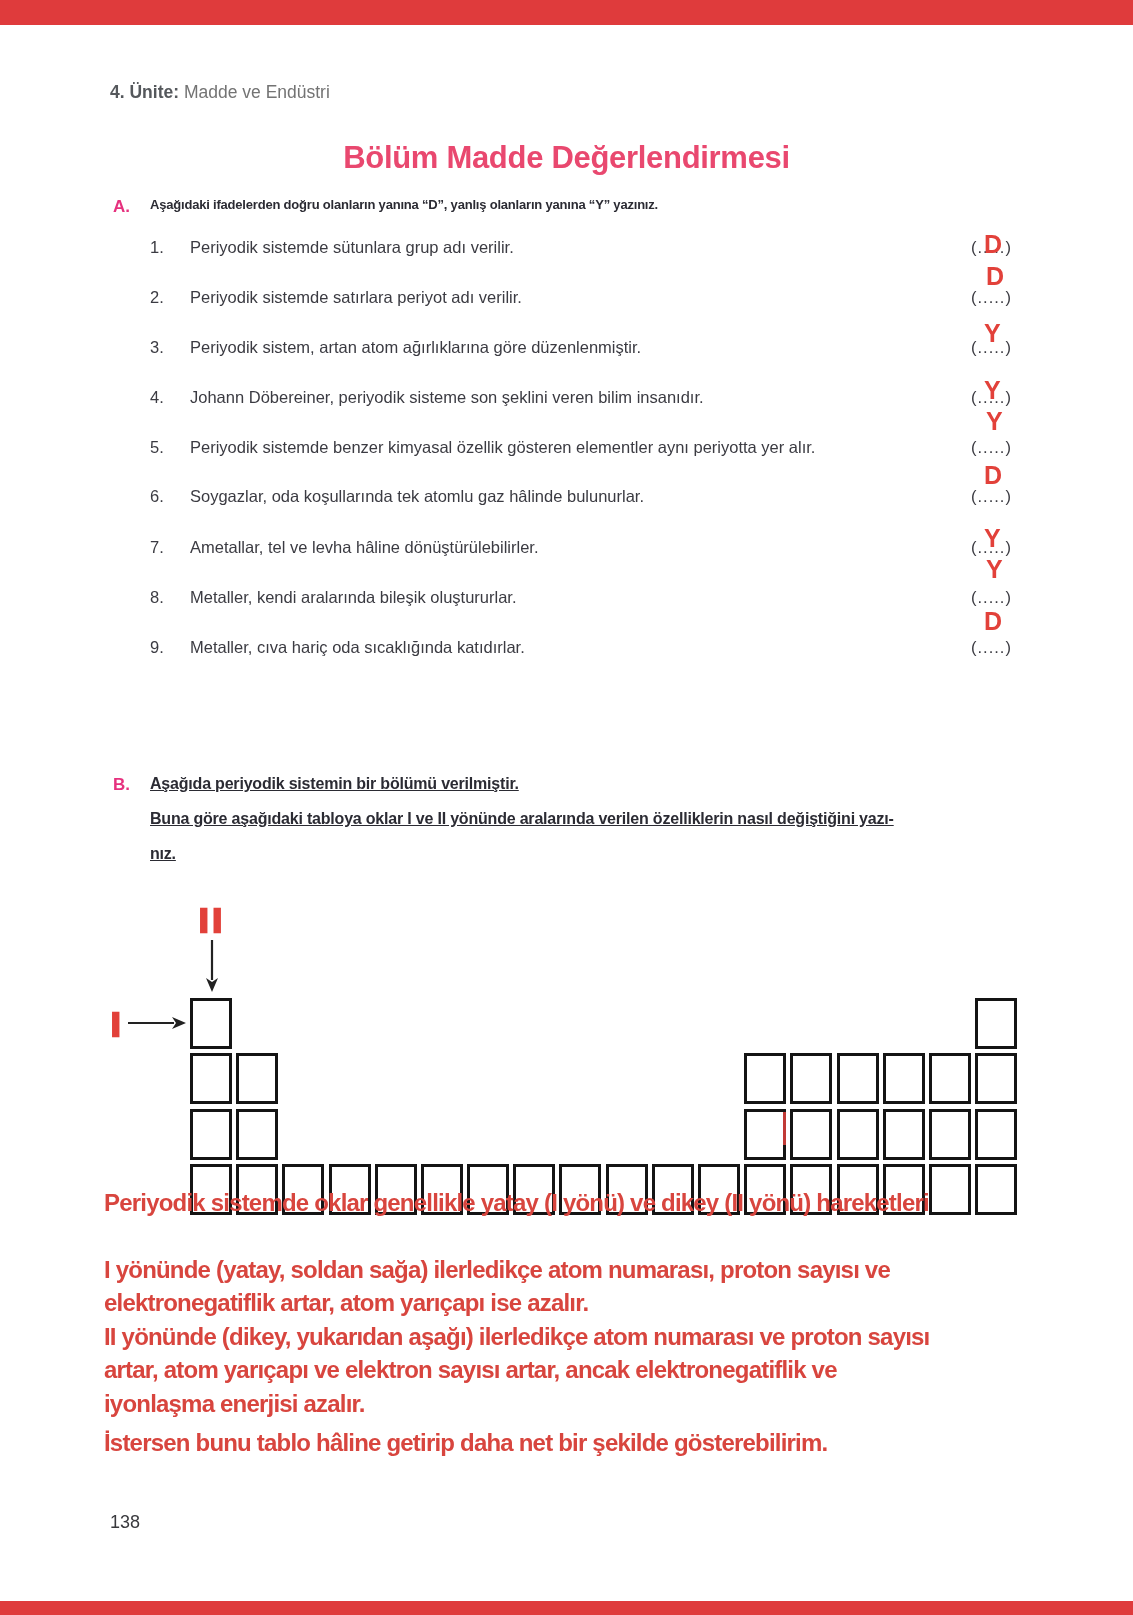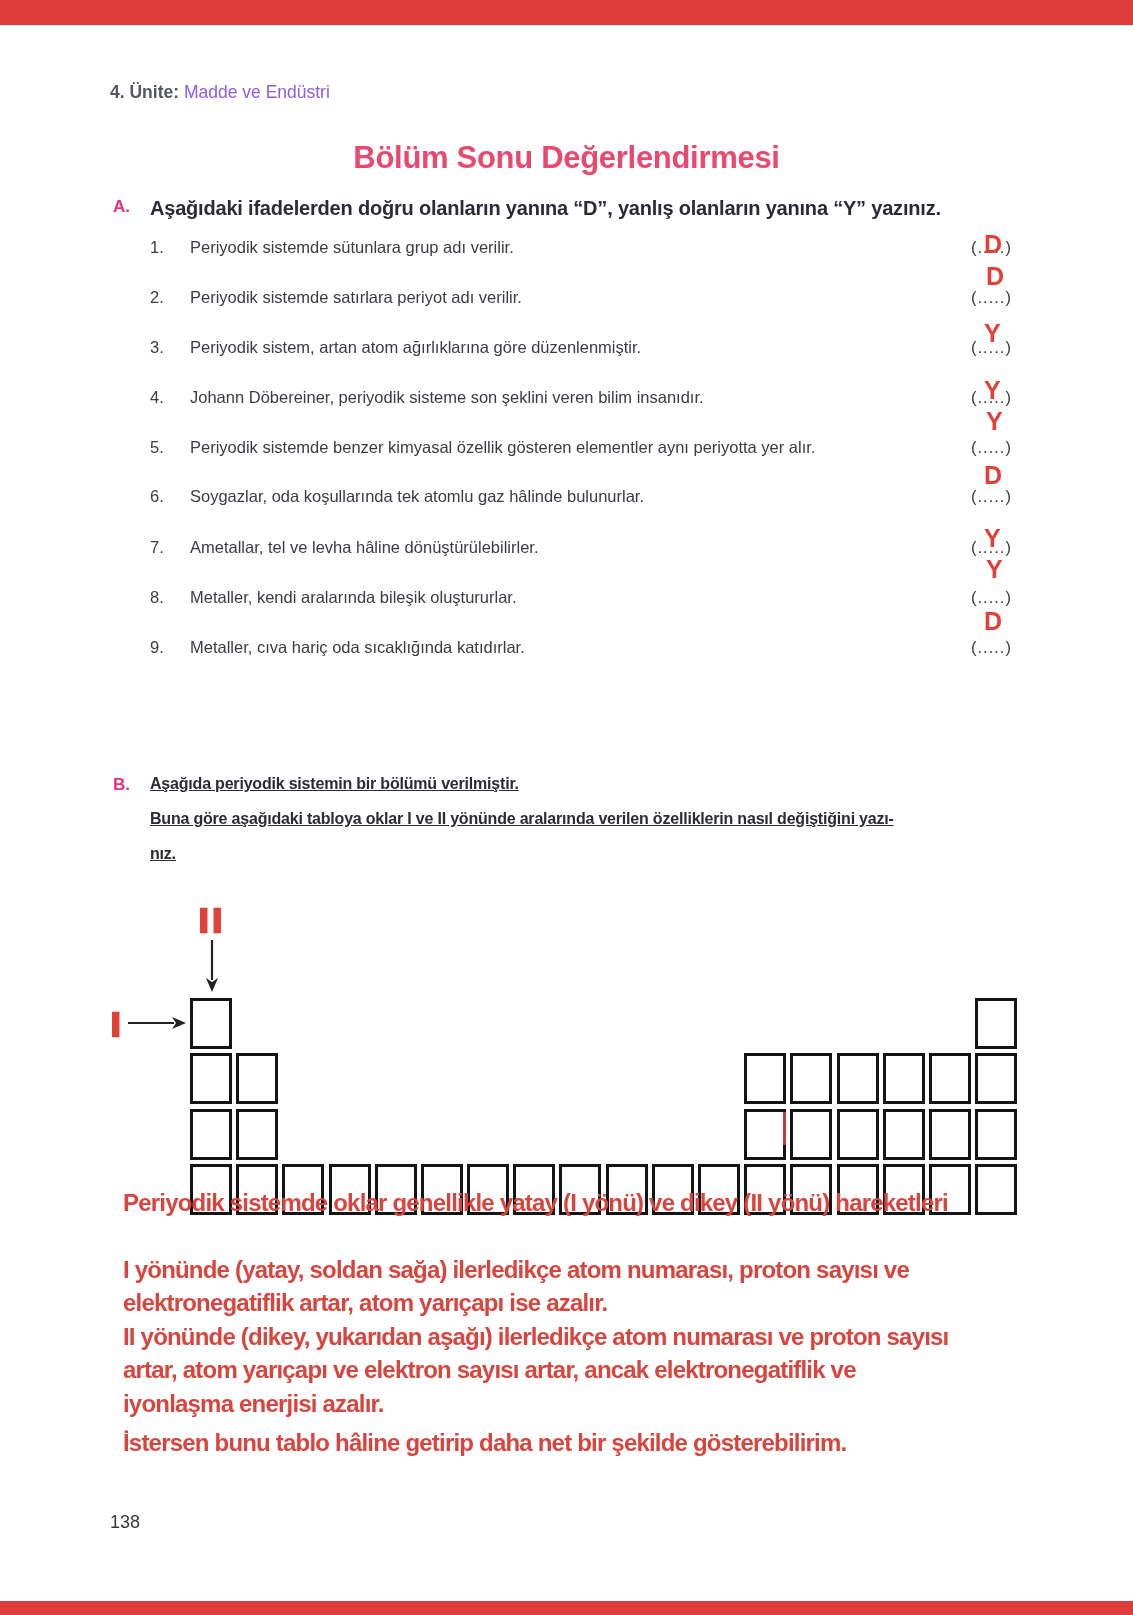--- a/index.html
+++ b/index.html
@@ -4,28 +4,28 @@
 <style>
   html,body{margin:0;padding:0;background:#ffffff;}
   .page{position:relative;width:1133px;height:1615px;background:#ffffff;overflow:hidden;
         font-family:"Liberation Sans",sans-serif;color:#2e2e36;}
   .decor-bar{position:absolute;left:0;width:1133px;background:#df3b3c;}
   .decor-bar.top{top:0;height:25px;}
   .decor-bar.bottom{top:1601px;height:14px;}
 
   .unit-header{position:absolute;left:110px;top:82px;font-size:17.5px;white-space:nowrap;}
   .unit-label{font-weight:bold;color:#55585c;}
-  .unit-title{color:#8b5cf6;}
+  .unit-title{color:#737373;}
 
   .page-title{position:absolute;left:0;top:140px;width:1133px;text-align:center;
               font-size:31px;font-weight:bold;color:#e9486f;letter-spacing:-0.3px;}
 
   .sec-label{position:absolute;left:113px;font-weight:bold;color:#e6317e;font-size:17px;}
   .sec-a-label{top:197px;}
-  .sec-a-instruction{position:absolute;left:150px;top:197px;font-weight:bold;font-size:20px;
+  .sec-a-instruction{position:absolute;left:150px;top:197px;font-weight:bold;font-size:13px;
                      letter-spacing:-0.2px;color:#2b2b33;white-space:nowrap;}
 
   .tf-item{position:absolute;left:0;width:1133px;height:22px;font-size:16.5px;color:#3b3b42;}
   .tf-num{position:absolute;left:150px;}
   .tf-text{position:absolute;left:190px;white-space:nowrap;}
   .tf-slot{position:absolute;left:971px;letter-spacing:1px;color:#3b3b42;}
 
   .ans{position:absolute;font-size:25px;font-weight:bold;color:#e2413a;line-height:1;}
   .ans1{left:984px;top:232px;} .ans2{left:986px;top:264px;} .ans3{left:984px;top:321px;}
   .ans4{left:984px;top:378px;} .ans5{left:986px;top:409px;} .ans6{left:984px;top:463px;}
@@ -39,39 +39,39 @@
   .roman{position:absolute;color:#e2413a;font-weight:bold;font-size:34px;line-height:1;
          -webkit-text-stroke:2.5px #e2413a;letter-spacing:4px;}
   .roman-ii{left:199px;top:903px;}
   .roman-i{left:111px;top:1007px;}
   .arrow-svg{position:absolute;}
 
   .pbox{position:absolute;width:36px;height:45px;border:3px solid #141414;background:#ffffff;}
   .stray-mark{position:absolute;left:783px;top:1112px;width:3px;height:33px;background:#c13a36;}
 
   .note-line{position:absolute;left:104px;font-size:24px;font-weight:bold;color:#d8453e;
-             letter-spacing:-0.8px;white-space:nowrap;line-height:1;margin-left:19px;}
+             letter-spacing:-0.8px;white-space:nowrap;line-height:1;}
   .nl0{top:1191px;} .nl1{top:1224px;} .nl2{top:1258px;} .nl3{top:1291px;}
   .nl4{top:1325px;} .nl5{top:1358px;} .nl6{top:1392px;} .nl7{top:1431px;}
 
   .page-number{position:absolute;left:110px;top:1512px;font-size:18px;color:#39393d;}
 </style>
 </head>
 <body>
 
 <div class="page">
 
   <div class="decor-bar top"></div>
 
   <div class="unit-header">
     <span class="unit-label">4. Ünite:</span>
     <span class="unit-title">Madde ve Endüstri</span>
   </div>
 
-  <div class="page-title">Bölüm Sonu Değerlendirmesi</div>
+  <div class="page-title">Bölüm Madde Değerlendirmesi</div>
 
   <div class="sec-label sec-a-label">A.</div>
   <div class="sec-a-instruction">Aşağıdaki ifadelerden doğru olanların yanına “D”, yanlış olanların yanına “Y” yazınız.</div>
 
   <div class="tf-item" style="top:238px">
     <span class="tf-num">1.</span>
     <span class="tf-text">Periyodik sistemde sütunlara grup adı verilir.</span>
     <span class="tf-slot">(.....)</span>
   </div>
   <div class="tf-item" style="top:288px">

